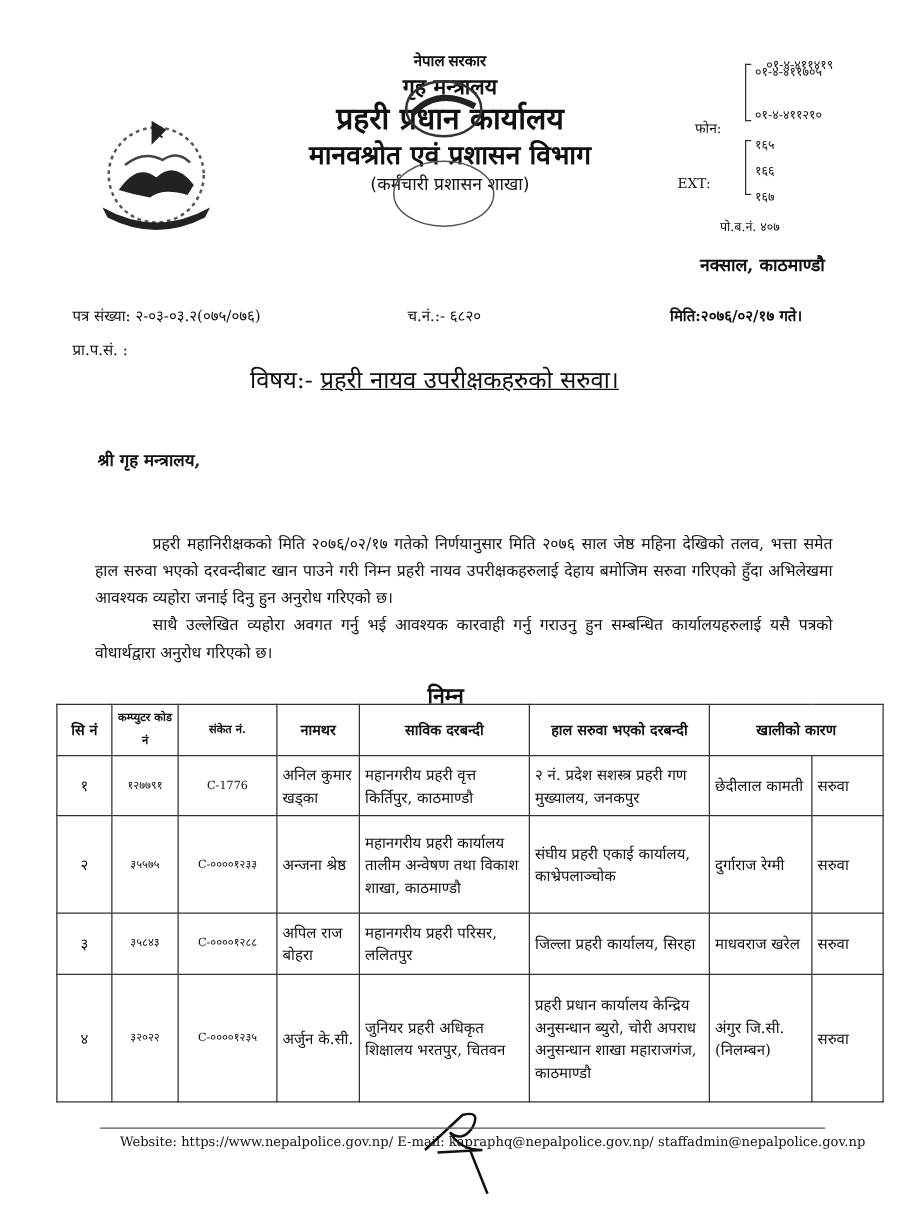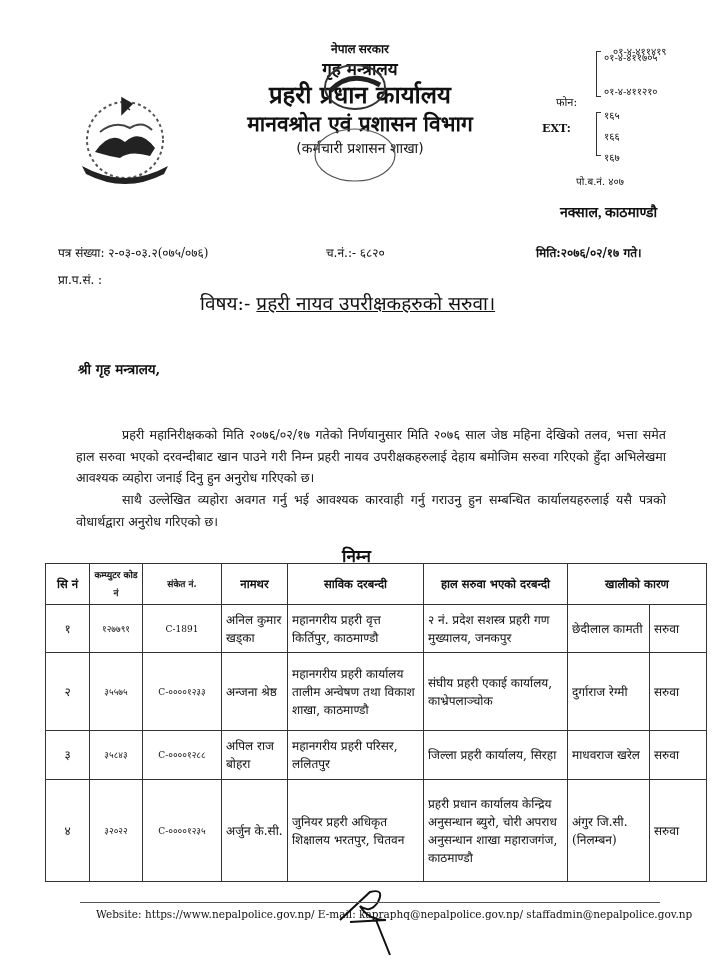--- a/index.html
+++ b/index.html
@@ -10,21 +10,21 @@
   .gov { font-size:12px; font-weight:bold; font-family:Liberation Serif, serif; margin-top:0; }
   .ministry { font-size:17px; font-weight:bold; font-family:"DejaVu Sans", sans-serif; margin-top:0; }
   .office { font-size:24px; font-weight:bold; font-family:"DejaVu Sans", sans-serif; line-height:30px; }
   .dept { font-size:21px; font-weight:bold; font-family:"DejaVu Sans", sans-serif; line-height:28px; }
   .branch { font-size:14px; font-family:"DejaVu Sans", sans-serif; line-height:20px; }
   .stamp-overlay { left:300px; top:55px; width:110px; height:130px; }
   .contact { left:556px; top:44px; width:160px; font-size:10px; }
   .contact .lbl { position:absolute; font-size:11px; font-family:"DejaVu Serif", serif; }
   .contact .bracket { position:absolute; border:1px solid #333; border-right:none; width:4px; }
   .contact .val { position:absolute; font-size:10px; }
-  .addr { left:560px; top:202px; font-size:14px; font-weight:bold;font-family:Liberation Serif, serif; }
+  .addr { left:560px; top:202px; font-size:14px; font-weight:bold; }
   .ref-row { left:58px; top:244px; width:610px; font-size:12px; }
   .ref-row span { position:absolute; top:0; white-space:nowrap; }
   .prps { left:58px; top:271px; font-size:12px; }
   .subject { left:200px; top:290px; font-size:19px; white-space:nowrap; }
   .subject .u { text-decoration:underline; }
   .addressee { left:78px; top:356px; font-size:13.5px; line-height:26px; }
   .addressee .u { text-decoration:underline; font-weight:bold; }
   .addressee .b { font-weight:bold; }
   .para { left:76px; width:590px; font-size:12.6px; line-height:21.5px; text-align:justify; }
   .nimna { left:342px; top:544px; font-size:17px; font-weight:bold; text-decoration:underline; }
@@ -62,21 +62,21 @@
   <path d="M30 36 Q50 14 80 30" stroke="#222" stroke-width="5" fill="none"></path>
   <ellipse cx="55" cy="100" rx="40" ry="26" fill="none" stroke="#555" stroke-width="1.2"></ellipse>
 </svg>
 
 <div class="abs contact">
   <span class="lbl" style="left:0;top:38px;margin-top:12px;">फोन:</span>
   <span class="bracket" style="left:40px;top:7px;height:44px;"></span>
   <span class="val" style="left:57px;top:0;">०१-४-४११४१९</span>
   <span class="val" style="left:48px;top:6px;">०१-४-४११७०५</span>
   <span class="val" style="left:48px;top:40px;">०१-४-४११२१०</span>
-  <span class="lbl" style="left:-14px;top:78px;font-weight:bold;">EXT:</span>
+  <span class="lbl" style="left:-14px;top:96px;font-weight:normal;">EXT:</span>
   <span class="bracket" style="left:40px;top:68px;height:42px;"></span>
   <span class="val" style="left:48px;top:64px;">१६५</span>
   <span class="val" style="left:48px;top:85px;">१६६</span>
   <span class="val" style="left:48px;top:106px;">१६७</span>
   <span class="val" style="left:20px;top:130px;">पो.ब.नं. ४०७</span>
 </div>
 <div class="abs addr">नक्साल, काठमाण्डौ</div>
 
 <div class="abs ref-row">
   <span style="left:0;">पत्र संख्या: २-०३-०३.२(०७५/०७६)</span>
@@ -108,21 +108,21 @@
       <th class="c-name">नामथर</th>
       <th class="c-sab">साविक दरबन्दी</th>
       <th class="c-hal">हाल सरुवा भएको दरबन्दी</th>
       <th colspan="2">खालीको कारण</th>
     </tr>
   </thead>
   <tbody id="tbody">
       <tr style="height: 48px;">
         <td class="c-sn">१</td>
         <td class="c-comp">१२७७९१</td>
-        <td class="c-code">C-1891</td>
+        <td class="c-code">C-1776</td>
         <td class="c-name">अनिल कुमार खड्का</td>
         <td class="c-sab">महानगरीय प्रहरी वृत्त किर्तिपुर, काठमाण्डौ</td>
         <td class="c-hal">२ नं. प्रदेश सशस्त्र प्रहरी गण मुख्यालय, जनकपुर</td>
         <td class="c-kn">छेदीलाल कामती</td>
         <td class="c-re">सरुवा</td>
       </tr>
       <tr style="height: 78px;">
         <td class="c-sn">२</td>
         <td class="c-comp">३५५७५</td>
         <td class="c-code">C-००००१२३३</td>

